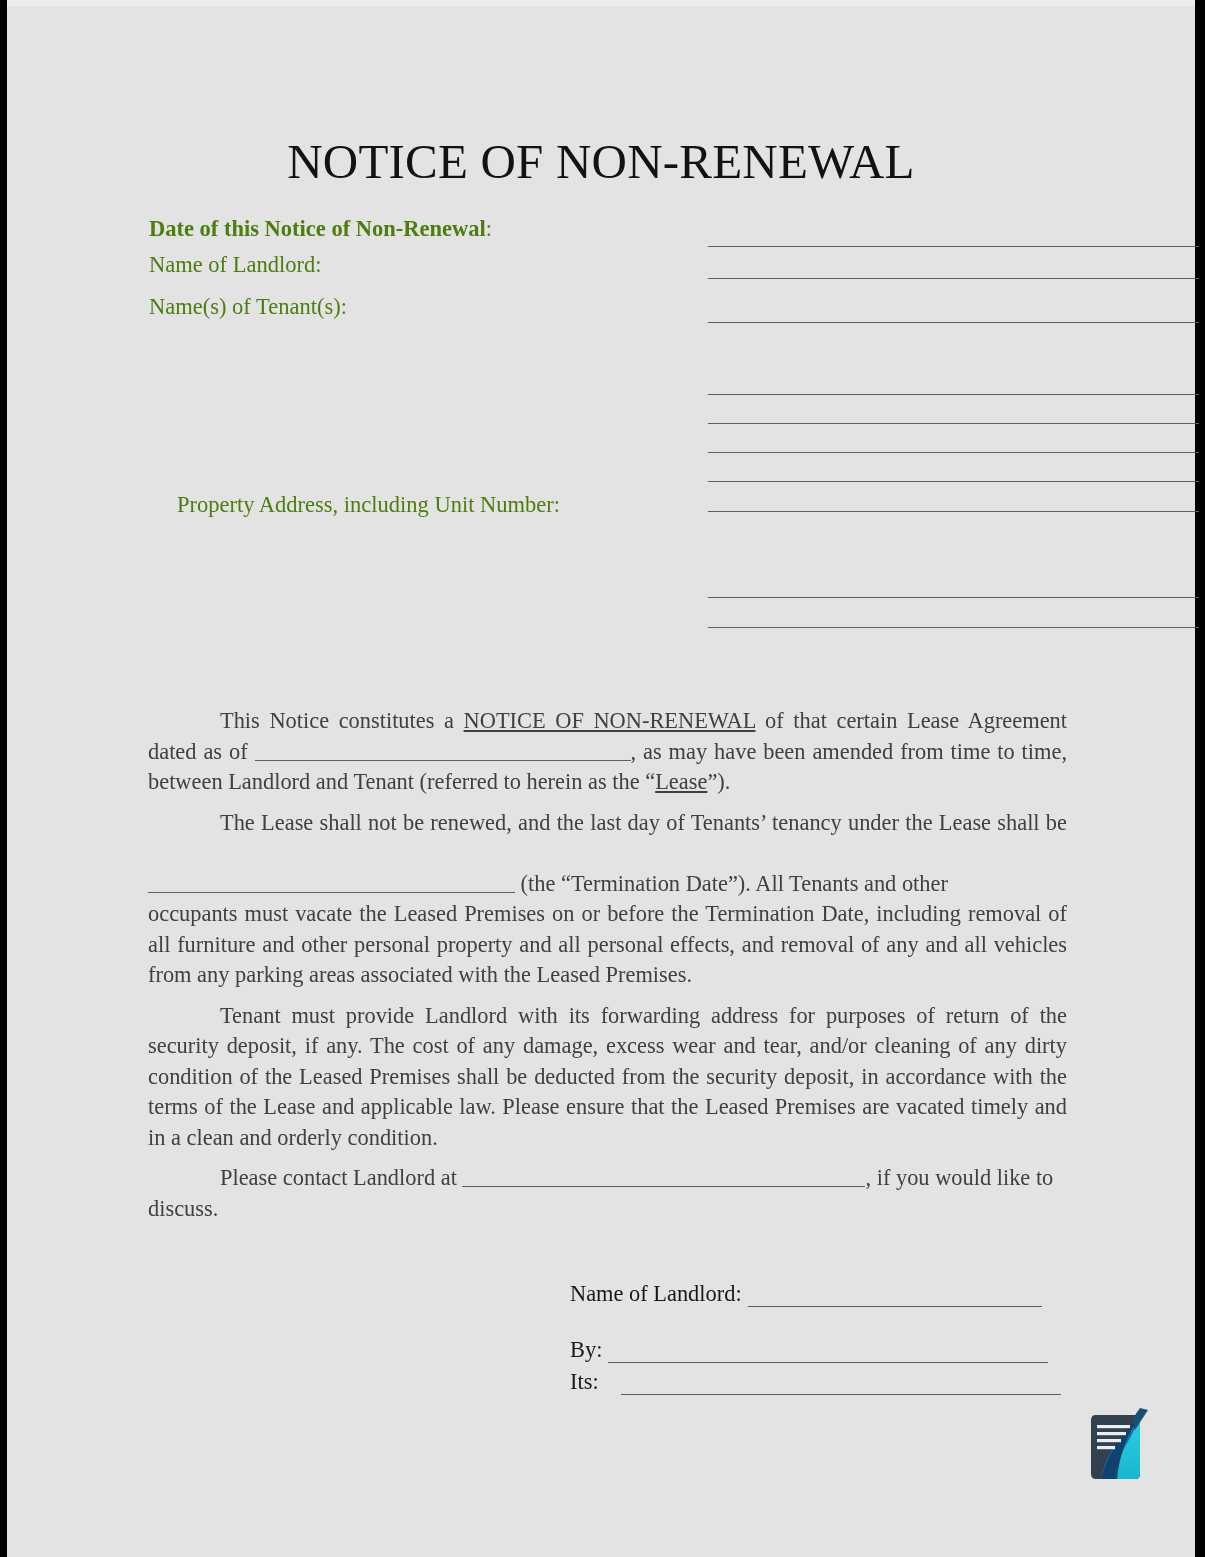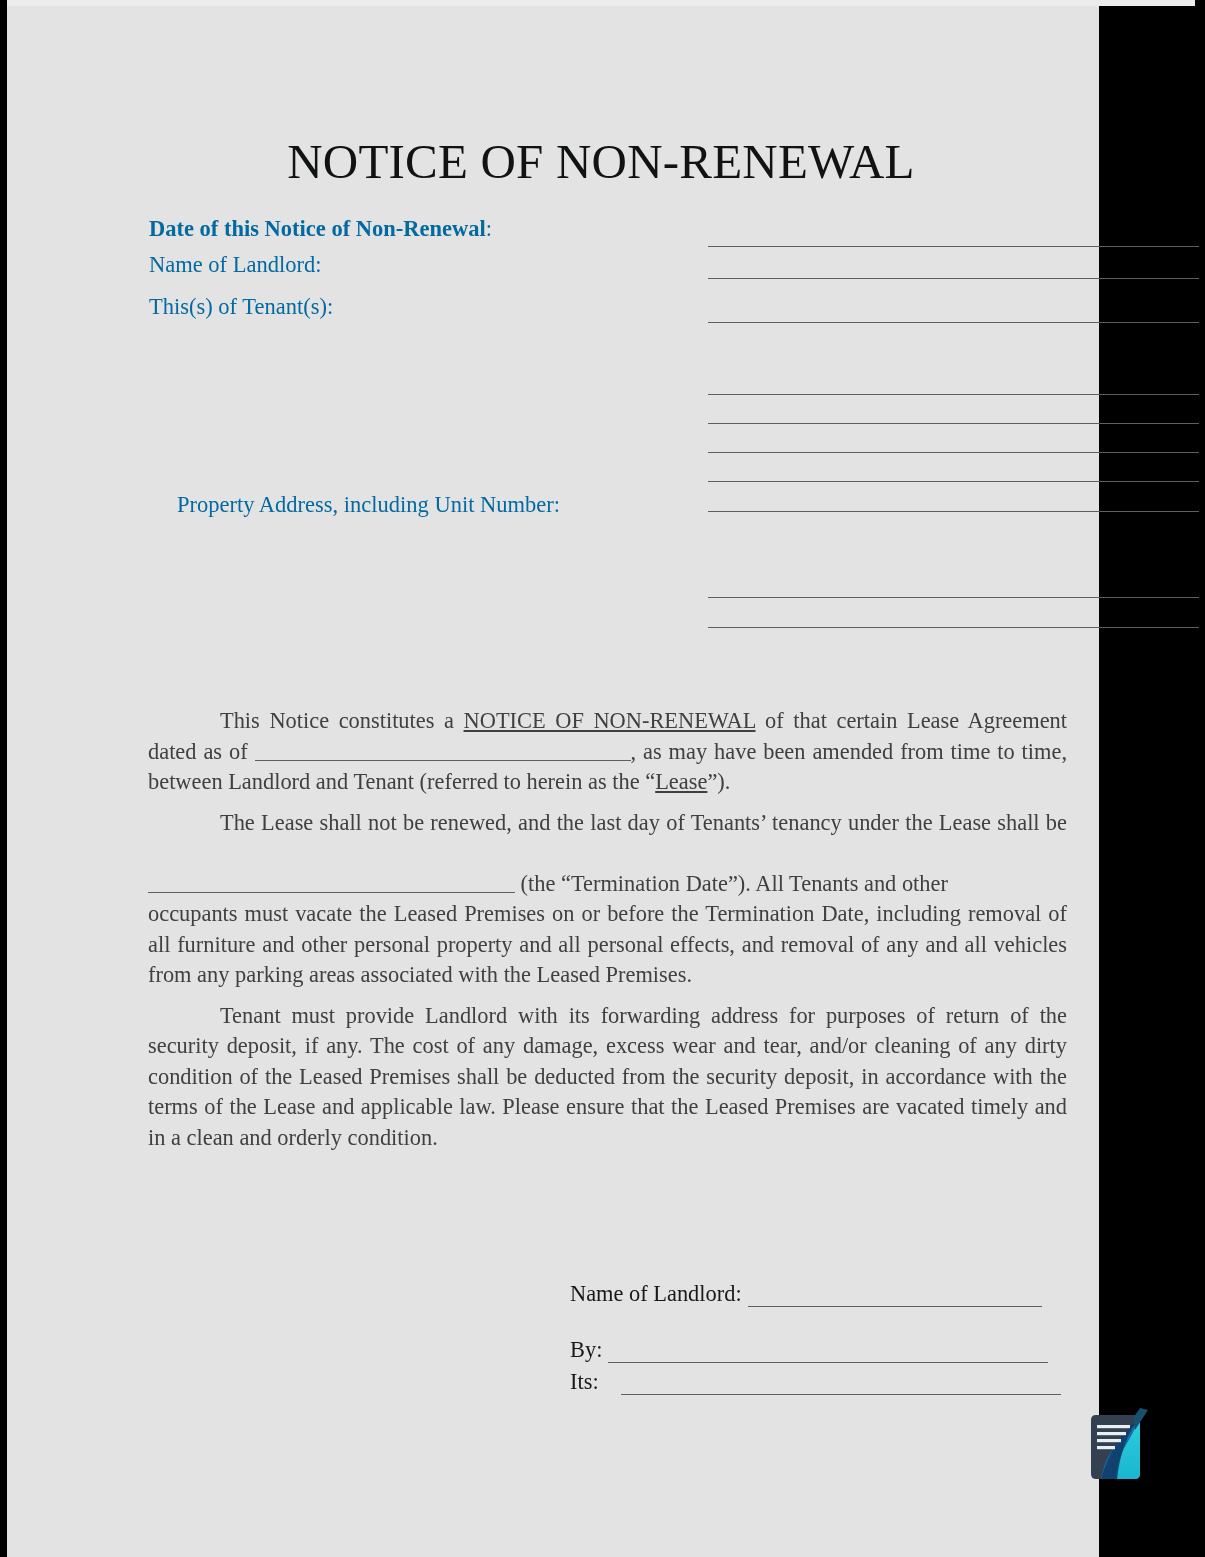--- a/index.html
+++ b/index.html
@@ -14,21 +14,21 @@
     position: relative;
     overflow: hidden;
     font-family: "Liberation Serif", "DejaVu Serif", serif;
   }
 
   
   #page {
     position: absolute;
     left: 7px;
     top: 0px;
-    width: 1092px;
+    width: 1188px;
     height: 1557px;
     background: #e3e3e3;
     box-sizing: border-box;
   }
   #page-topstrip {
     position: absolute;
     left: 0; top: 0;
     width: 1188px;
     height: 6px;
     background: #ececec;
@@ -59,21 +59,21 @@
   .fieldblock {
     position: absolute;
     left: 135px;
     top: 216px;
     width: 930px;
   }
   .flabel {
     position: absolute;
     font-size: 22.5px;
     line-height: 26px;
-    color: #0369a1;
+    color: #4d7c0f;
     white-space: nowrap;
   }
   .flabel.bold { font-weight: bold; }
   .flabel .plain { font-weight: normal; }
 
   .fline {
     position: absolute;
     left: 566px;
     width: 491px;
     height: 0;
@@ -182,21 +182,21 @@
   <div class="sheet">
 
     <div id="doc-title">NOTICE OF NON-RENEWAL</div>
 
     <div class="fieldblock">
 
       <div class="flabel bold" style="left:7px; top:0px;"><span>Date of this Notice of Non-Renewal</span><span class="plain">:</span></div>
 
       <div class="flabel" style="left:7px; top:36px;">Name of Landlord:</div>
 
-      <div class="flabel" style="left:7px; top:78px;">This(s) of Tenant(s):</div>
+      <div class="flabel" style="left:7px; top:78px;">Name(s) of Tenant(s):</div>
 
       <div class="flabel" style="left:7px; top:276px;margin-left:28px;">Property Address, including Unit Number:</div>
 
       <div class="fline" style="top:30px;"></div>
       <div class="fline" style="top:62px;"></div>
       <div class="fline" style="top:106px;"></div>
 
       <div class="fline" style="top:178px;"></div>
       <div class="fline" style="top:207px;"></div>
       <div class="fline" style="top:236px;"></div>
@@ -215,20 +215,21 @@
       <div class="para-gap"></div>
 
       <p class="para"><span class="justified-line" style="display:block;"><span class="indent"></span><span>The Lease shall not be renewed, and the last day of Tenants’ tenancy under the Lease shall be</span></span><span class="blank w-term"></span><span> (the “Termination Date”). All Tenants and other</span><br><span>occupants must vacate the Leased Premises on or before the Termination Date, including removal of all furniture and other personal property and all personal effects, and removal of any and all vehicles from any parking areas associated with the Leased Premises.</span></p>
 
       <div class="para-gap"></div>
 
       <p class="para"><span class="indent"></span><span>Tenant must provide Landlord with its forwarding address for purposes of return of the security deposit, if any. The cost of any damage, excess wear and tear, and/or cleaning of any dirty condition of the Leased Premises shall be deducted from the security deposit, in accordance with the terms of the Lease and applicable law. Please ensure that the Leased Premises are vacated timely and in a clean and orderly condition.</span></p>
 
       <div class="para-gap"></div>
 
+      <p class="para last-left"><span class="indent"></span><span>Please contact Landlord at </span><span class="blank w-contact"></span><span>, if you would like to discuss.</span></p>
 
       <div class="para-gap"></div>
 
     </div>
 
     <div class="sigblock">
       <div class="sigrow" id="sig-landlord">
         <span class="lbl">Name of Landlord:</span>
         <span class="rule"></span>
       </div>

